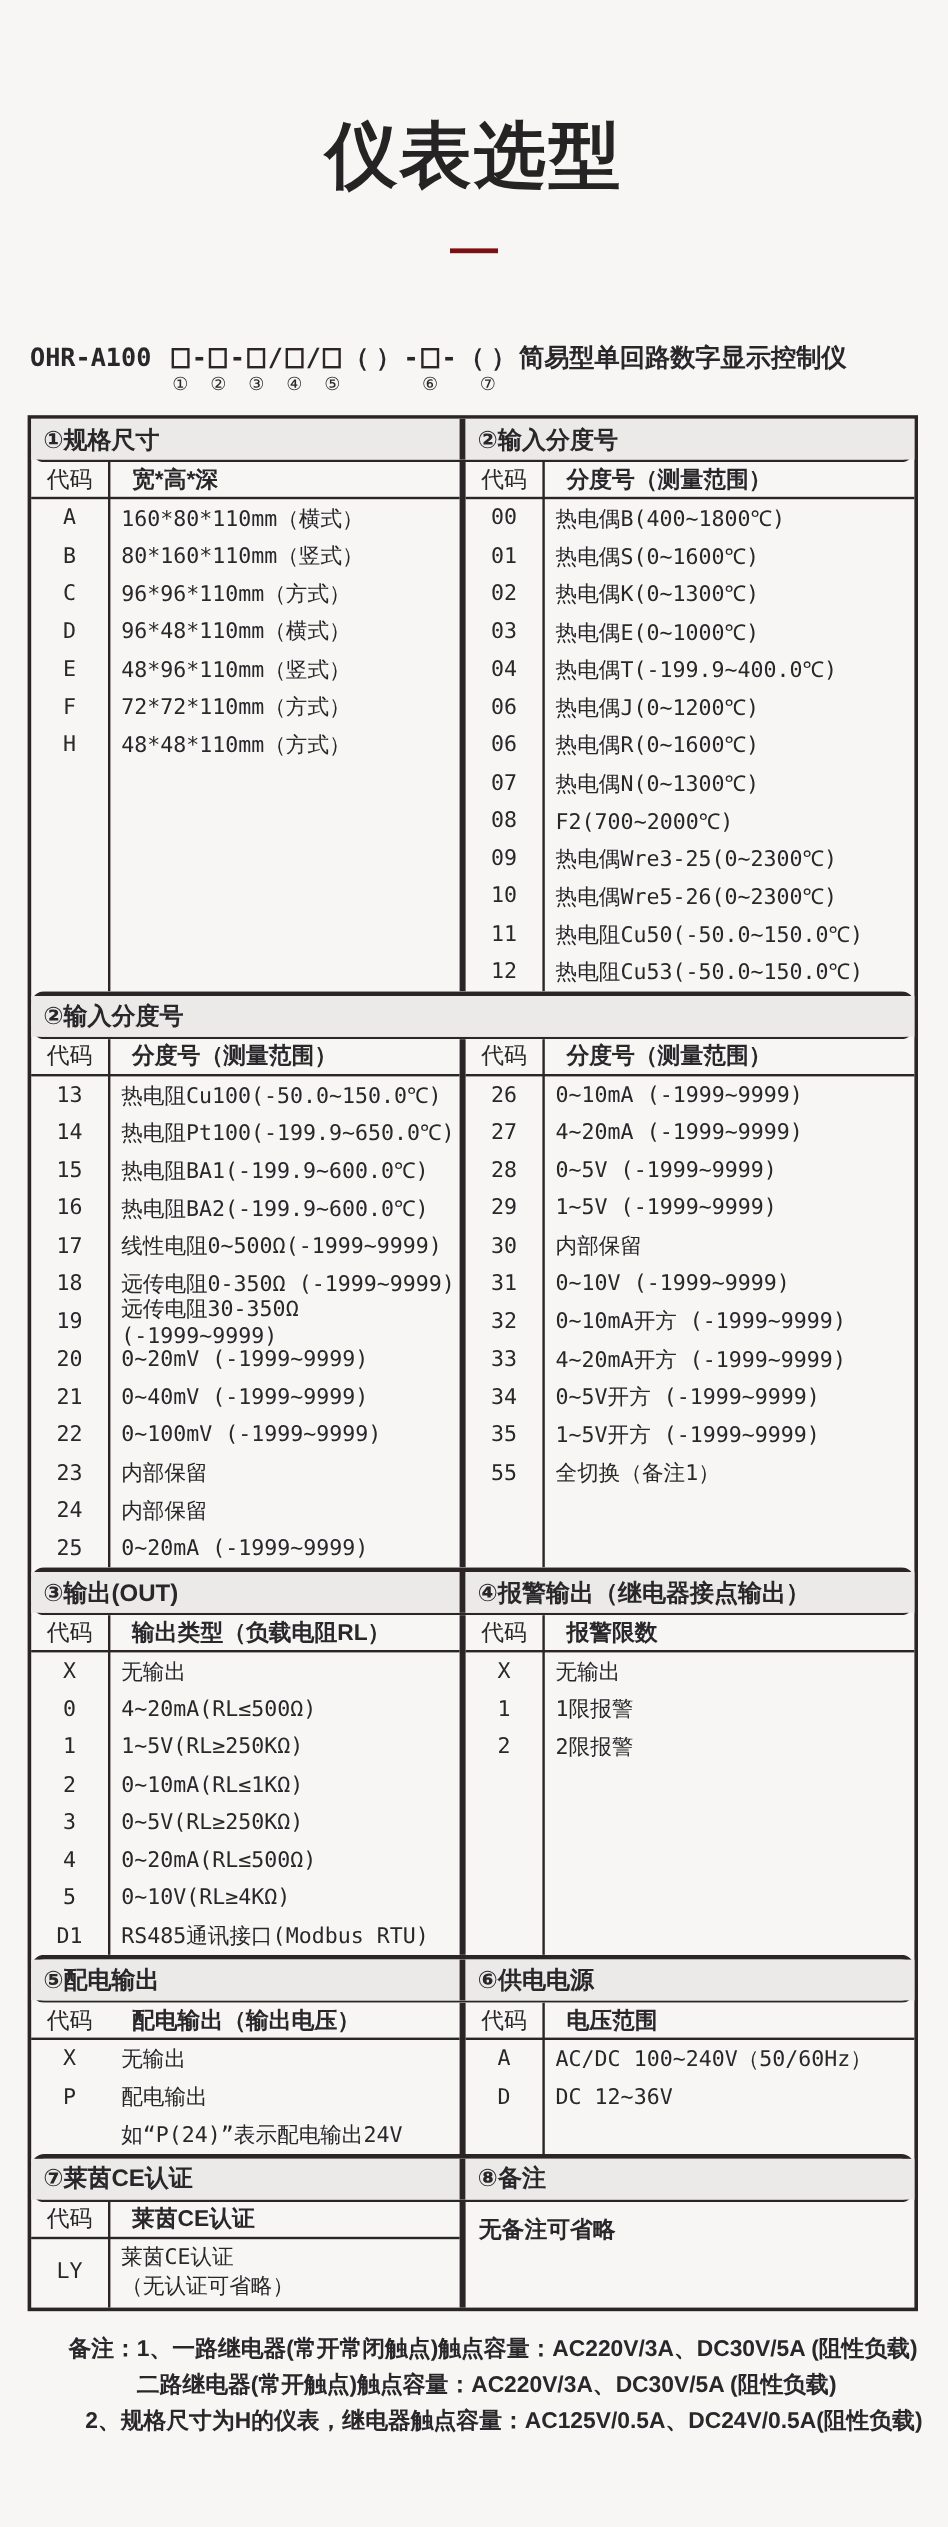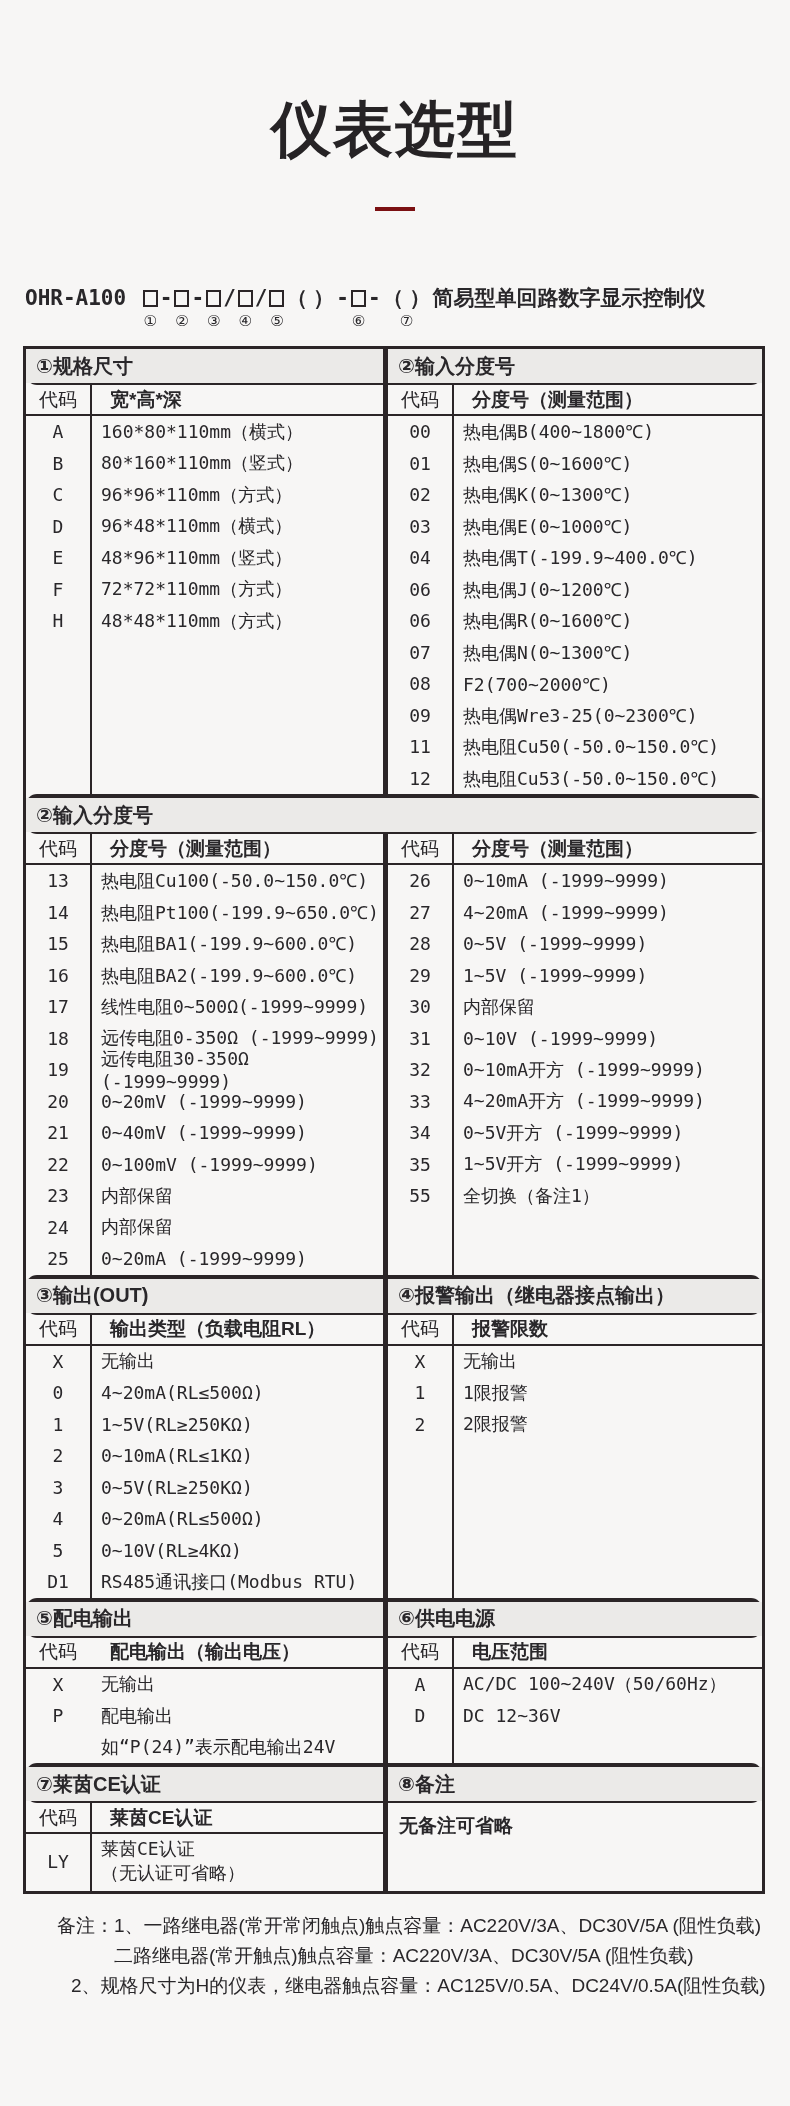--- a/index.html
+++ b/index.html
@@ -60,21 +60,21 @@
   .tr{display:flex;height:var(--row-h);align-items:center;flex:0 0 auto;}
   .tr.multiline{height:auto;min-height:var(--row-h);padding:3px 0 6px;}
   .td-code{width:64px;text-align:center;font-size:18px;flex:0 0 auto;
     font-family:"DejaVu Sans Mono","Liberation Mono",monospace;}
   .td-val{flex:1;padding-left:11px;font-size:18px;white-space:pre-line;
     font-family:"DejaVu Sans Mono","Liberation Mono",monospace;}
   .filler{flex:1 1 auto;}
   .plain-cell{padding:10px 0 0 11px;font-size:19px;font-weight:bold;}
   
   .notes{margin:17px 0 0 57px;font-size:19px;line-height:30px;white-space:nowrap;}
-  .note-line{display:block;}
+  .note-line{display:block;font-weight:bold;}
   .note-line:nth-child(2){padding-left:57px;}
   .note-line:nth-child(3){padding-left:14px;}
 </style>
 </head>
 <body>
 
 <div class="page">
 
   <div class="page-title">仪表选型</div>
 
@@ -243,20 +243,24 @@
           </div>
           <div class="tr">
             <div class="td-code">08</div>
             <div class="td-val">F2(700~2000℃)</div>
           </div>
           <div class="tr">
             <div class="td-code">09</div>
             <div class="td-val">热电偶Wre3-25(0~2300℃)</div>
           </div>
           <div class="tr">
+            <div class="td-code">10</div>
+            <div class="td-val">热电偶Wre5-26(0~2300℃)</div>
+          </div>
+          <div class="tr">
             <div class="td-code">11</div>
             <div class="td-val">热电阻Cu50(-50.0~150.0℃)</div>
           </div>
           <div class="tr">
             <div class="td-code">12</div>
             <div class="td-val">热电阻Cu53(-50.0~150.0℃)</div>
           </div>
           <div class="filler"></div>
         </div>
       </div>

